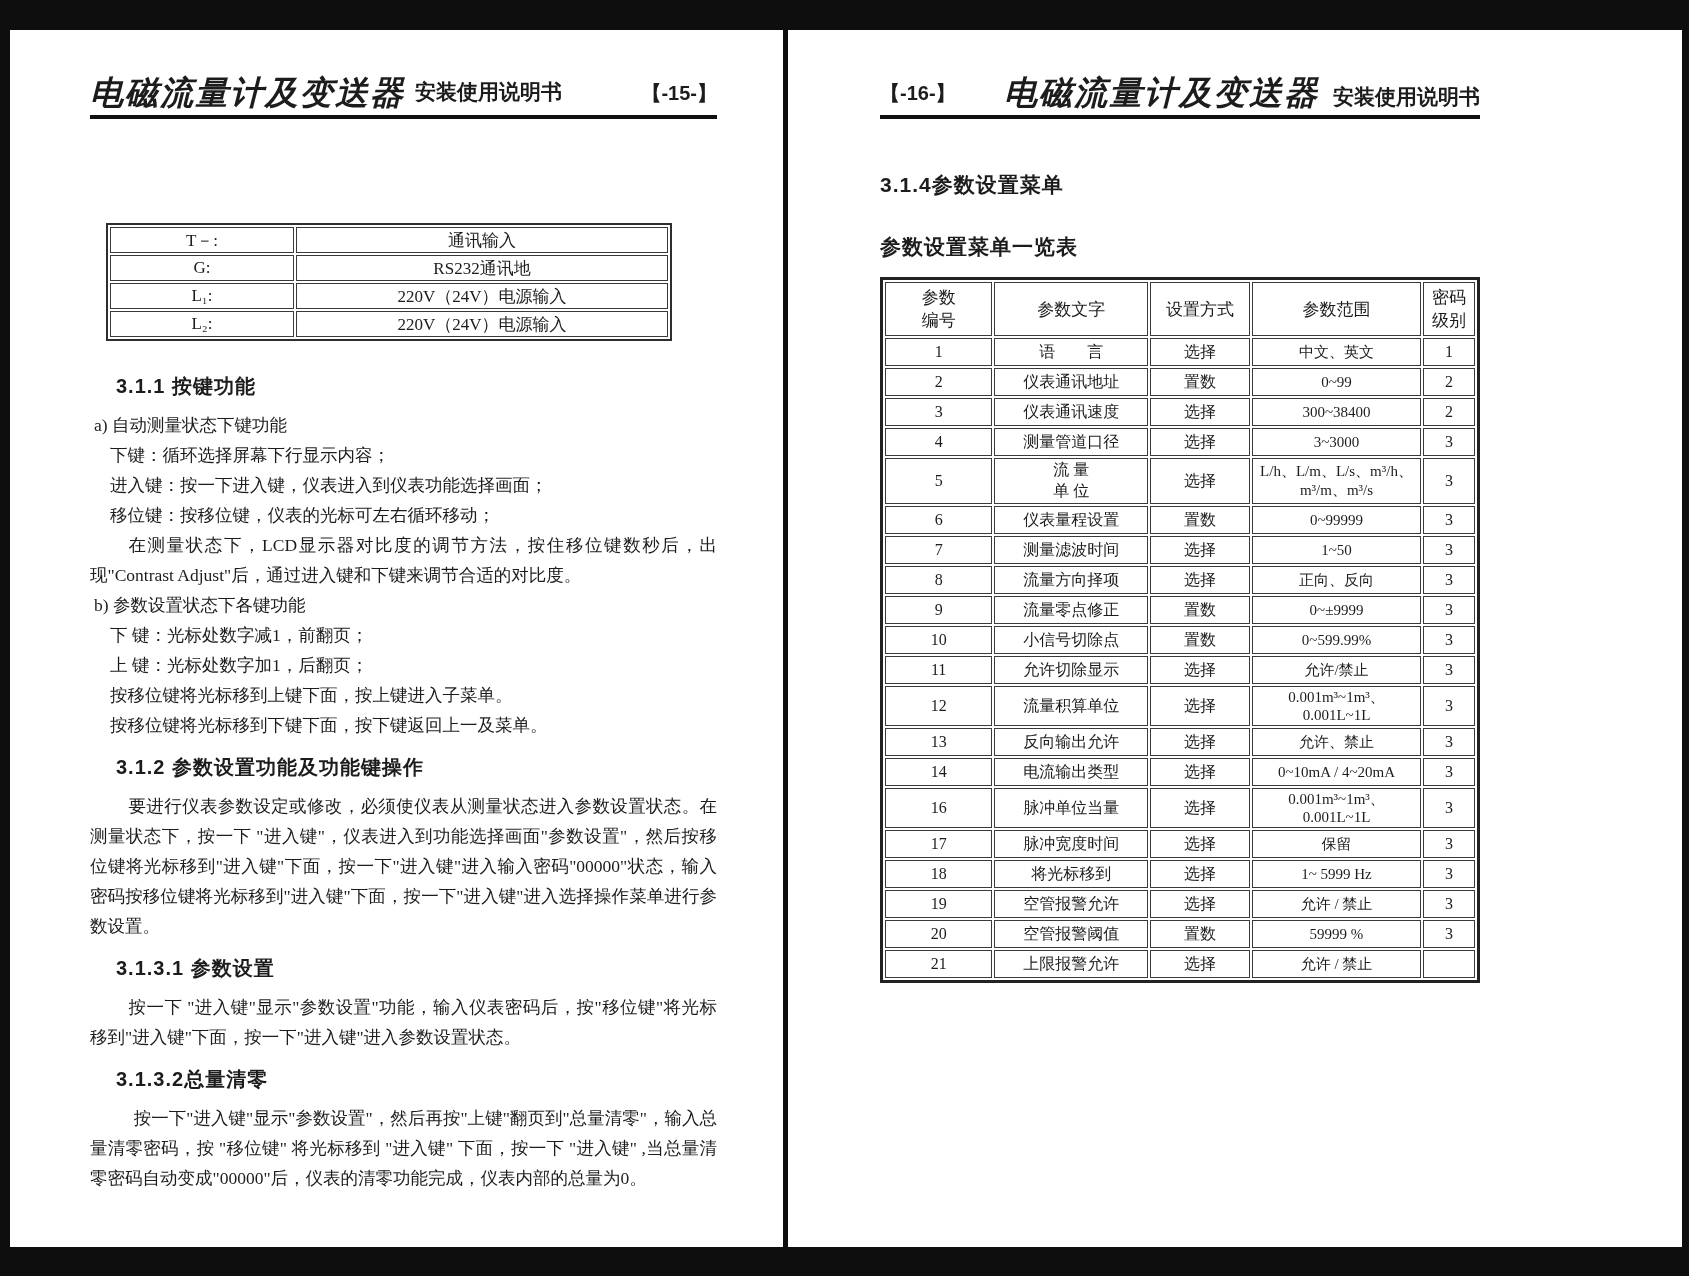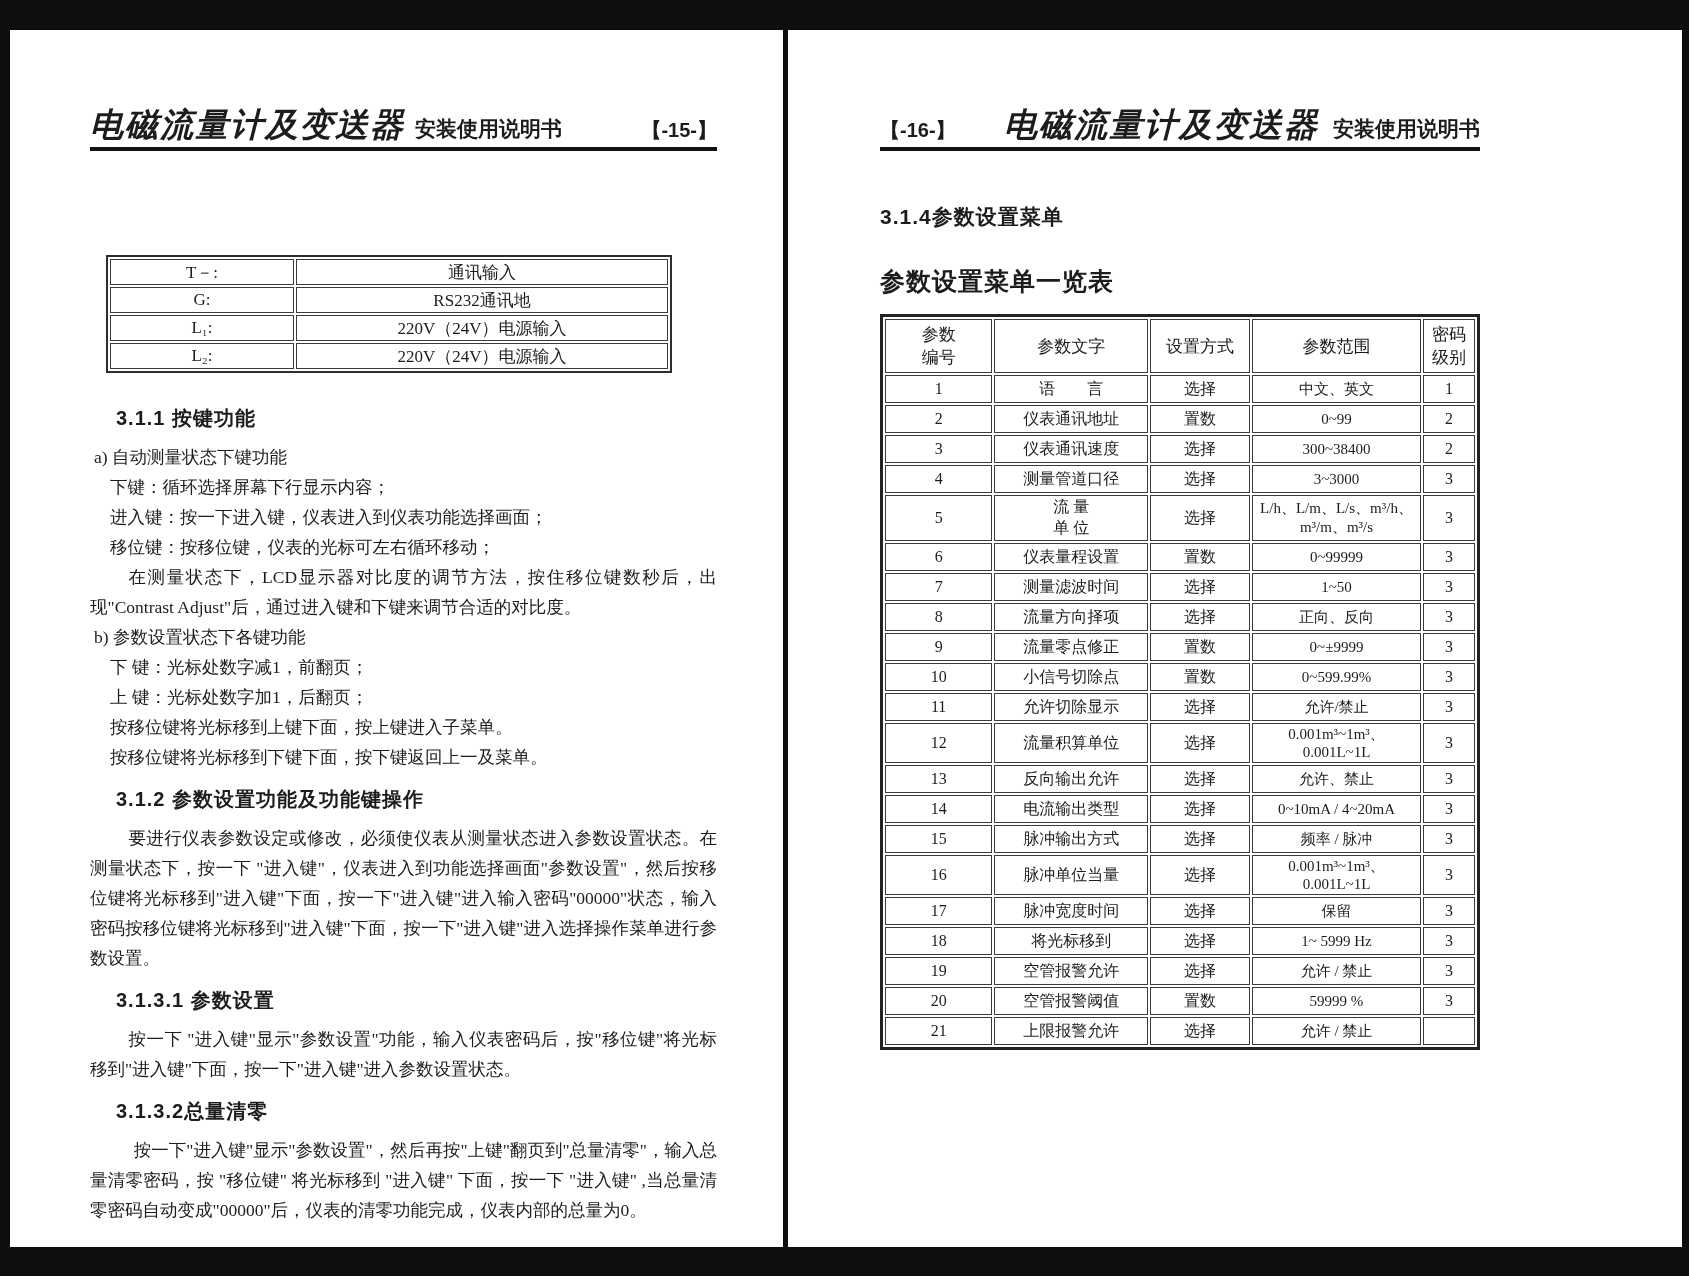--- a/index.html
+++ b/index.html
@@ -14,21 +14,21 @@
   .frame-left { left:0; top:0; width:10px; height:1276px; }
   .frame-right { left:1682px; top:0; width:7px; height:1276px; }
   .frame-divider { left:783px; top:0; width:5px; height:1276px; }
 
   .page { position:absolute; top:30px; background:#fff; }
   .page-left { left:10px; width:773px; height:1217px; }
   .page-right { left:788px; width:894px; height:1217px; }
   .inner-l { margin:0 66px 0 80px; }
   .inner-r { margin:0 0 12px 92px; width:600px; }
 
-  .pg-header { display:flex; align-items:flex-end; padding-top:78px; padding-bottom:6px;
+  .pg-header { display:flex; align-items:center; padding-top:46px; padding-bottom:6px;
     border-bottom:4px solid #111; }
   .doc-title { font-family:"Liberation Sans","DejaVu Sans",sans-serif;
     font-style:italic; font-weight:bold; font-size:33px; letter-spacing:2px; line-height:1; }
   .doc-subtitle { font-family:"Liberation Sans","DejaVu Sans",sans-serif;
     font-weight:bold; font-size:21px; margin-left:10px; line-height:1.15; }
   .pg-num { font-family:"Liberation Sans","DejaVu Sans",sans-serif;
     font-weight:bold; font-size:20px; line-height:1.1; }
   .pg-header-l .pg-num { margin-left:auto; }
   .pg-header-r { justify-content:space-between; }
 
@@ -46,21 +46,21 @@
   p { margin:0; font-size:17.5px; line-height:30px; }
   .lvl-a { margin-left:4px; }
   .lvl-key { margin-left:20px; }
   .para { text-align:justify; text-indent:2.2em; }
   .para-deep { text-indent:2.5em; }
 
   
   .h-314 { margin:52px 0 0 0; font-family:"Liberation Sans","DejaVu Sans",sans-serif;
     font-weight:bold; font-size:21px; letter-spacing:1px; }
   .h-table { margin:34px 0 0 0; font-family:"Liberation Sans","DejaVu Sans",sans-serif;
-    font-weight:bold; font-size:25px; letter-spacing:1px; }
+    font-weight:bold; font-size:21px; letter-spacing:1px; }
   .param-table { border-collapse:separate; border-spacing:2px; border:3px solid #222;
     margin-top:16px; table-layout:fixed; }
   .param-table th, .param-table td { border:1px solid #3a3a3a; text-align:center;
     white-space:pre-line; padding:1px 3px; overflow:hidden; }
   .param-table th { font-weight:normal; font-size:17px; height:50px; }
   .param-table td { font-size:16px; height:24px; }
   td.c-range { font-size:15px; }
   col.c1 { width:108px; } col.c2 { width:155px; } col.c3 { width:100px; }
   col.c4 { width:170px; } col.c5 { width:52px; }
 </style>
@@ -256,27 +256,20 @@
             <td class="c-level">3</td>
           </tr>
             <tr>
             <td class="c-no">14</td>
             <td class="c-text">电流输出类型</td>
             <td class="c-mode">选择</td>
             <td class="c-range">0~10mA / 4~20mA</td>
             <td class="c-level">3</td>
           </tr>
             <tr>
-            <td class="c-no">15</td>
-            <td class="c-text">脉冲输出方式</td>
-            <td class="c-mode">选择</td>
-            <td class="c-range">频率 / 脉冲</td>
-            <td class="c-level">3</td>
-          </tr>
-            <tr>
             <td class="c-no">16</td>
             <td class="c-text">脉冲单位当量</td>
             <td class="c-mode">选择</td>
             <td class="c-range">0.001m³~1m³、0.001L~1L</td>
             <td class="c-level">3</td>
           </tr>
             <tr>
             <td class="c-no">17</td>
             <td class="c-text">脉冲宽度时间</td>
             <td class="c-mode">选择</td>

